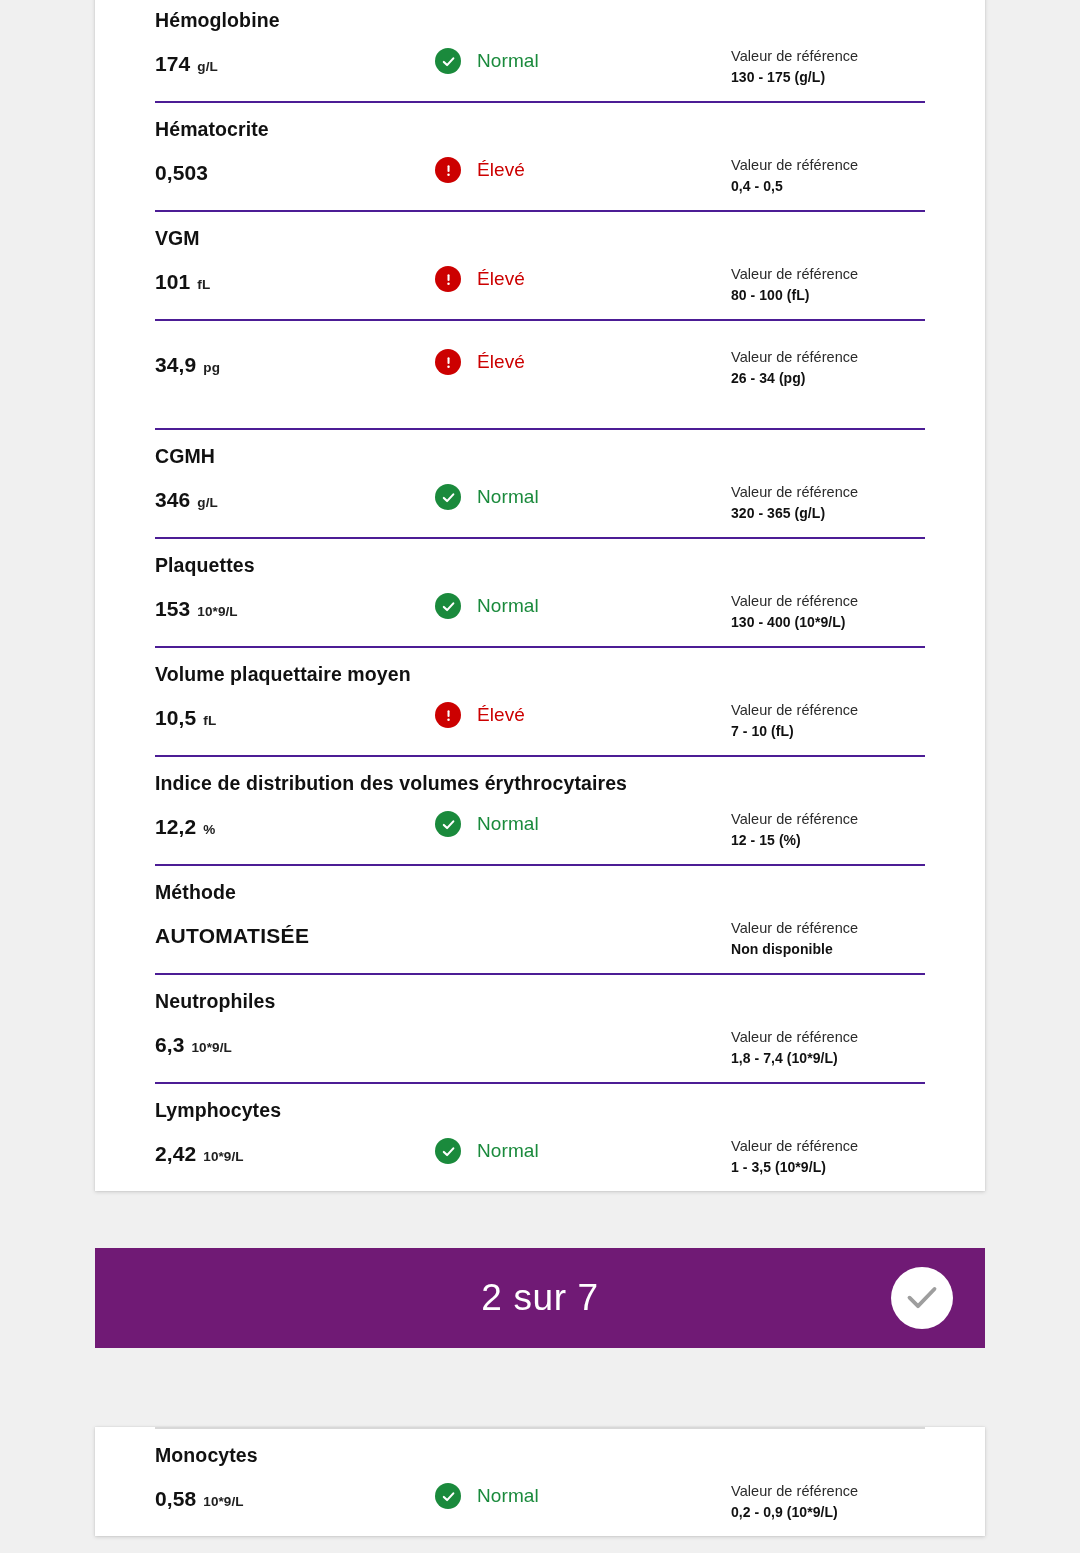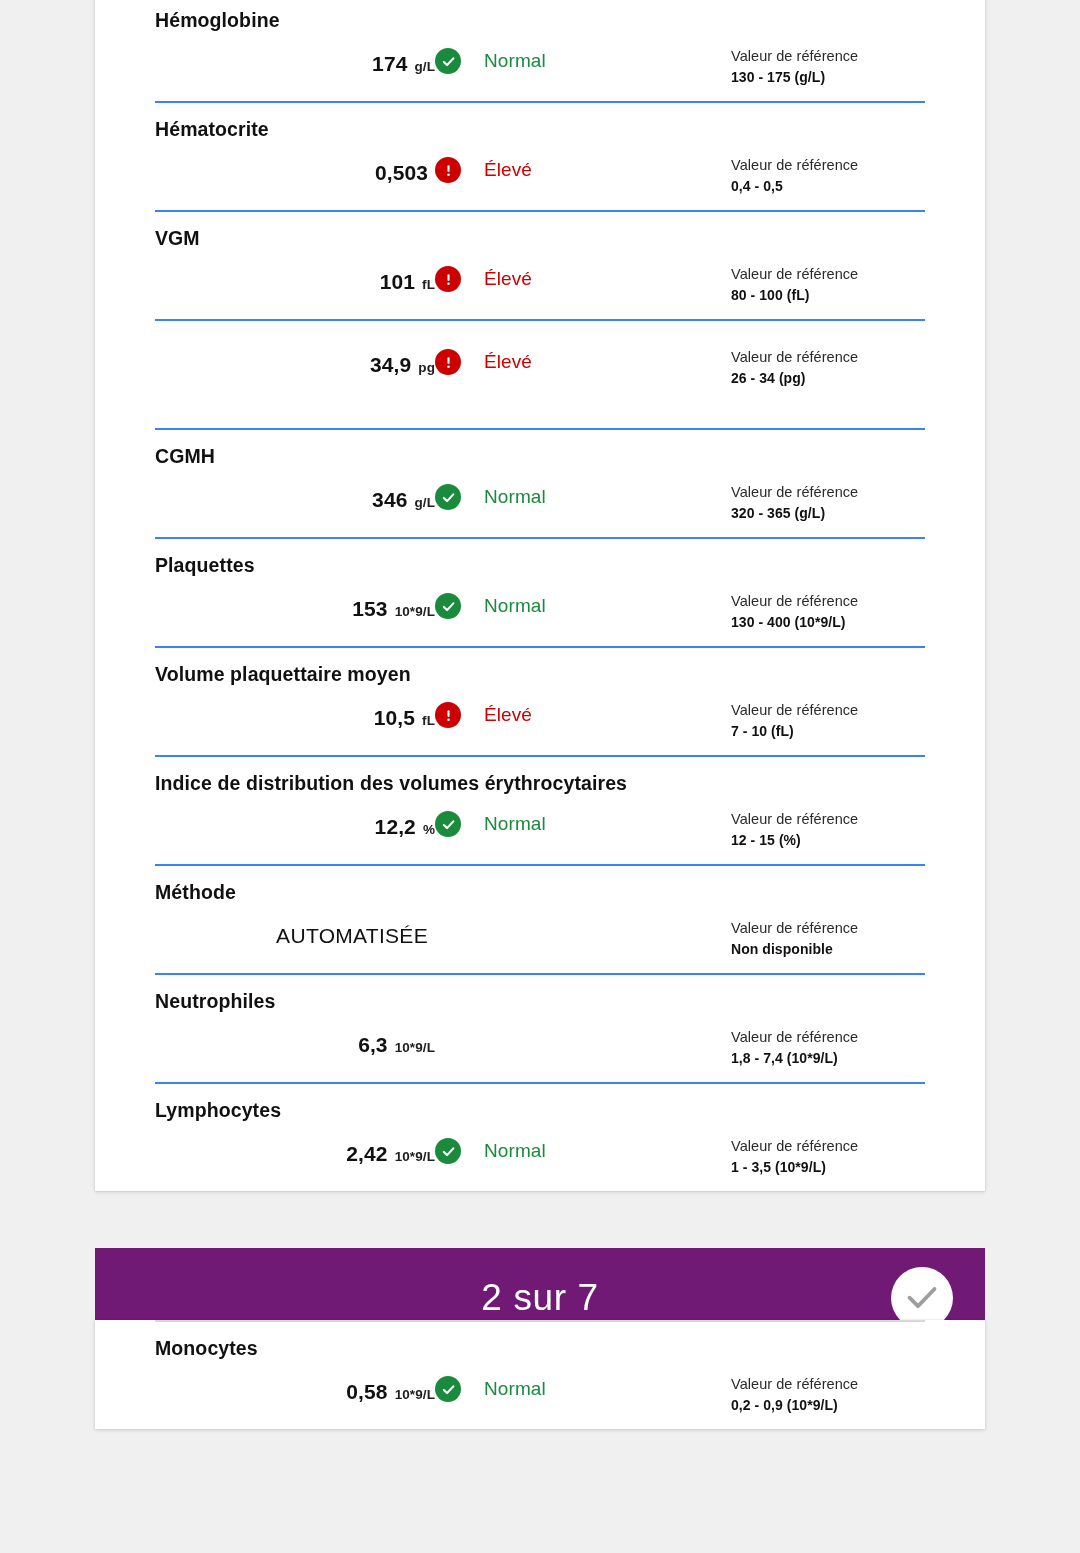--- a/index.html
+++ b/index.html
@@ -21,30 +21,30 @@
 
   
   .card {
     position: absolute;
     left: 95px;
     width: 890px;
     background: #ffffff;
     box-shadow: 0 1px 4px rgba(0,0,0,0.16), 0 0 1px rgba(0,0,0,0.12);
   }
   .card-top    { top: -8px; }
-  .card-bottom { top: 1320px; }
+  .card-bottom { top: 1427px; }
 
   .rows { padding: 0; }
 
   
   .row {
     position: relative;
     padding: 0 0 0 0;
     margin: 0 60px;
-    border-top: 2px solid #3b82f6;
+    border-top: 2px solid #4c1d95;
   }
   .row:first-child { border-top: 2px solid #d8d8d8; }
 
   .row-inner {
     position: relative;
     min-height: 107px;
     padding-top: 14px;
   }
 
   .analyte-name {
@@ -64,43 +64,42 @@
     min-height: 48px;
   }
 
   
   .value-wrap {
     flex: 0 0 auto;
     width: 280px;
     display: flex;
     align-items: baseline;
     gap: 7px;
-    justify-content: flex-end;
   }
   .value {
     font-size: 21px;
     font-weight: bold;
     color: #111111;
     letter-spacing: 0.1px;
   }
-  .value.plain { font-weight: normal; font-size: 21px; letter-spacing: 0.3px; }
+  .value.plain { font-weight: bold; font-size: 21px; letter-spacing: 0.3px; }
   .unit {
     font-size: 13.5px;
     font-weight: bold;
     color: #202020;
     letter-spacing: 0.1px;
   }
 
   
   .status-wrap {
     flex: 0 0 auto;
     width: 290px;
     display: flex;
     align-items: center;
-    gap: 23px;
+    gap: 16px;
     margin-top: -4px;
   }
   .status-icon {
     width: 26px;
     height: 26px;
     border-radius: 50%;
     flex: 0 0 auto;
     display: flex;
     align-items: center;
     justify-content: center;

